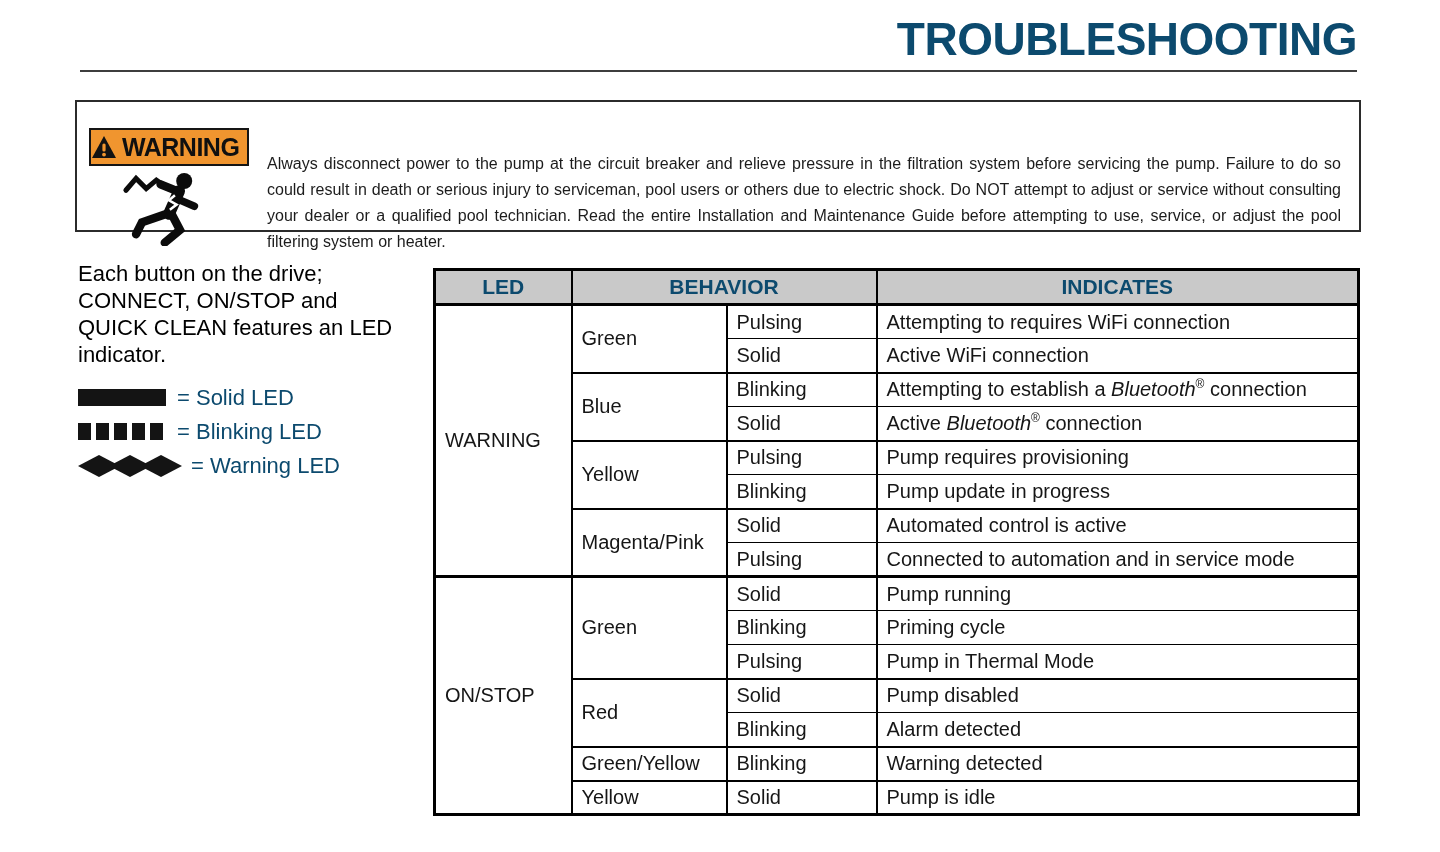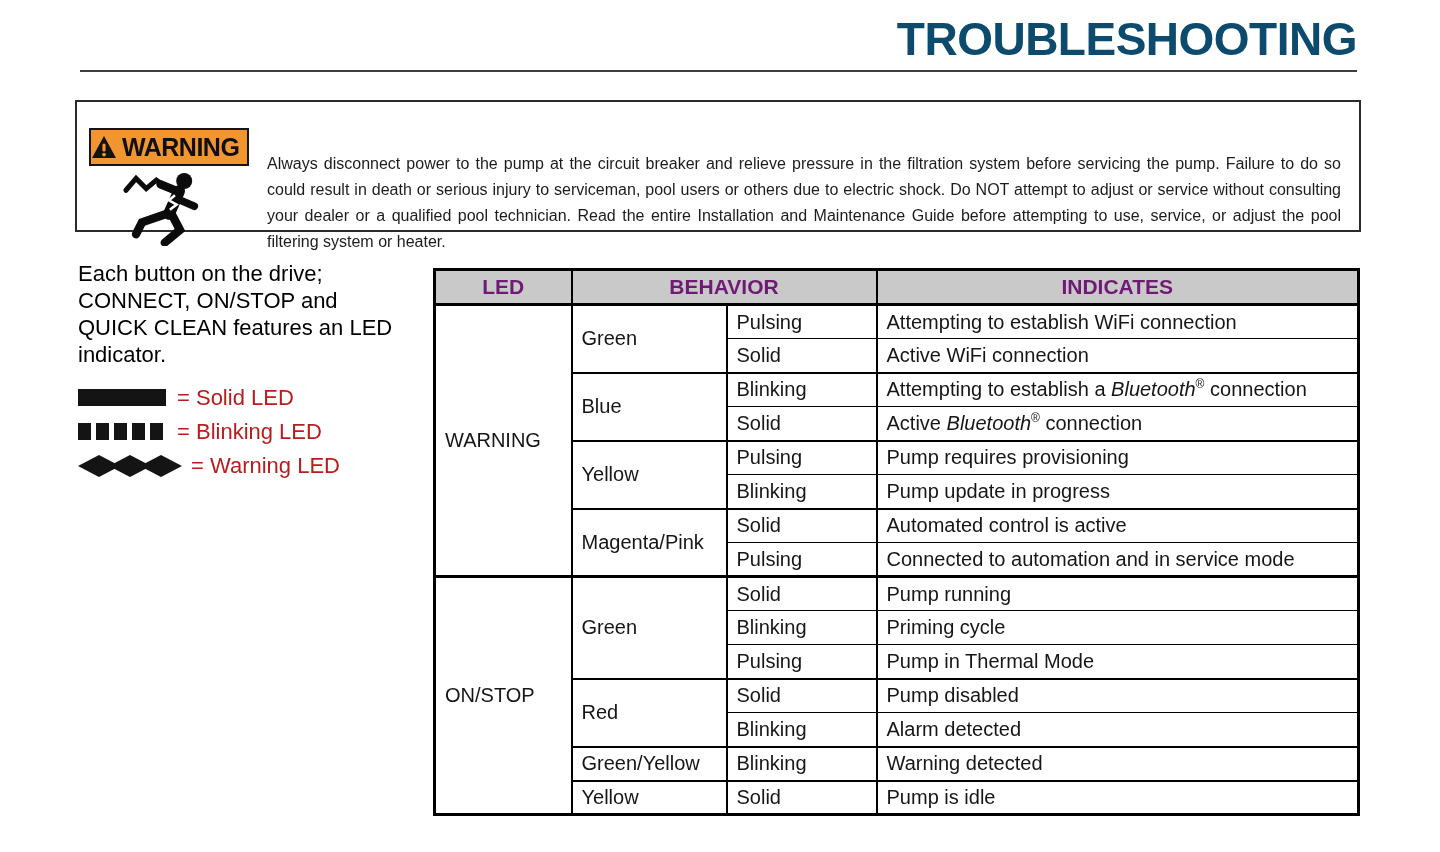--- a/index.html
+++ b/index.html
@@ -66,36 +66,36 @@
   }
   .side-para {
     font-size: 22px; line-height: 27px; color: #000000;
     margin-bottom: 8px; width: 318px;
   }
   .legend { margin-top: 13px; }
   .legend-item {
     display: flex; align-items: center; gap: 9px;
     height: 34px;
   }
-  .legend-item .legend-label { font-size: 22px; color: #b91c1c; }
+  .legend-item .legend-label { font-size: 22px; color: #0c4a6e; }
   .legend-swatch { display: flex; align-items: center; }
 
   
   .led-table-wrap { position: absolute; left: 433px; top: 268px; }
   table.led-table {
     border-collapse: collapse;
     border: 3px solid #000;
     table-layout: fixed;
     width: 924px;
   }
   table.led-table th {
     background: var(--header-gray);
     border: 2px solid #000;
     height: 35px;
-    font-size: 21px; font-weight: 700; color: #701a75;
+    font-size: 21px; font-weight: 700; color: #0c4a6e;
     text-align: center; vertical-align: middle;
   }
   table.led-table td {
     border-left: 2px solid #000; border-right: 2px solid #000;
     border-top: 1px solid #000; border-bottom: 1px solid #000;
     height: 34px;
     font-size: 20px; color: #161616;
     vertical-align: middle;
     padding: 0 9px;
     overflow: hidden; white-space: nowrap;
@@ -192,21 +192,21 @@
         <th>LED</th>
         <th colspan="2">BEHAVIOR</th>
         <th>INDICATES</th>
       </tr>
     </thead>
     <tbody>
         <tr class="group-start">
           <td rowspan="8" class="led-cell">WARNING</td>
           <td rowspan="2" class="color-cell">Green</td>
           <td class="behavior-cell">Pulsing</td>
-          <td class="indicates-cell">Attempting to establish WiFi connection</td>
+          <td class="indicates-cell">Attempting to requires WiFi connection</td>
         </tr>
         <tr>
           <td class="behavior-cell">Solid</td>
           <td class="indicates-cell">Active WiFi connection</td>
         </tr>
         <tr class="color-start">
           <td rowspan="2" class="color-cell">Blue</td>
           <td class="behavior-cell">Blinking</td>
           <td class="indicates-cell">Attempting to establish a <i>Bluetooth</i><sup>®</sup> connection</td>
         </tr>

